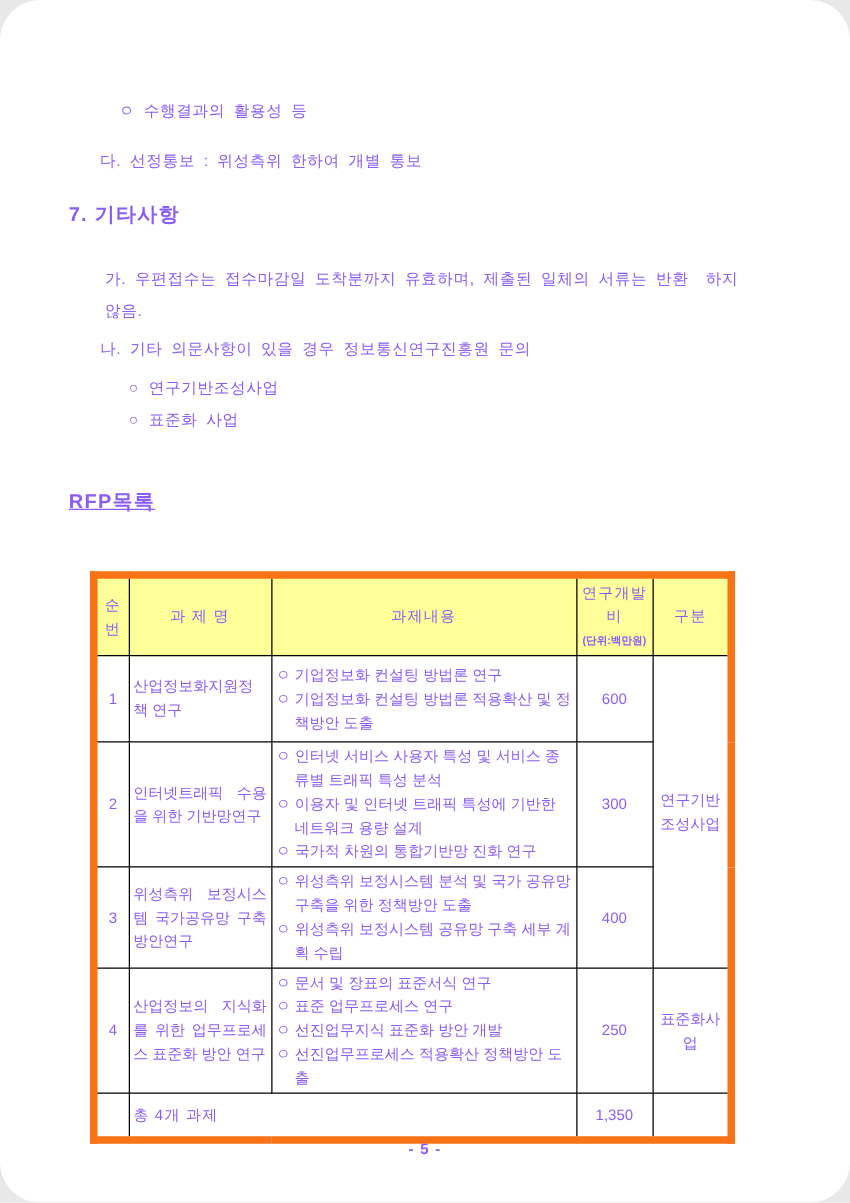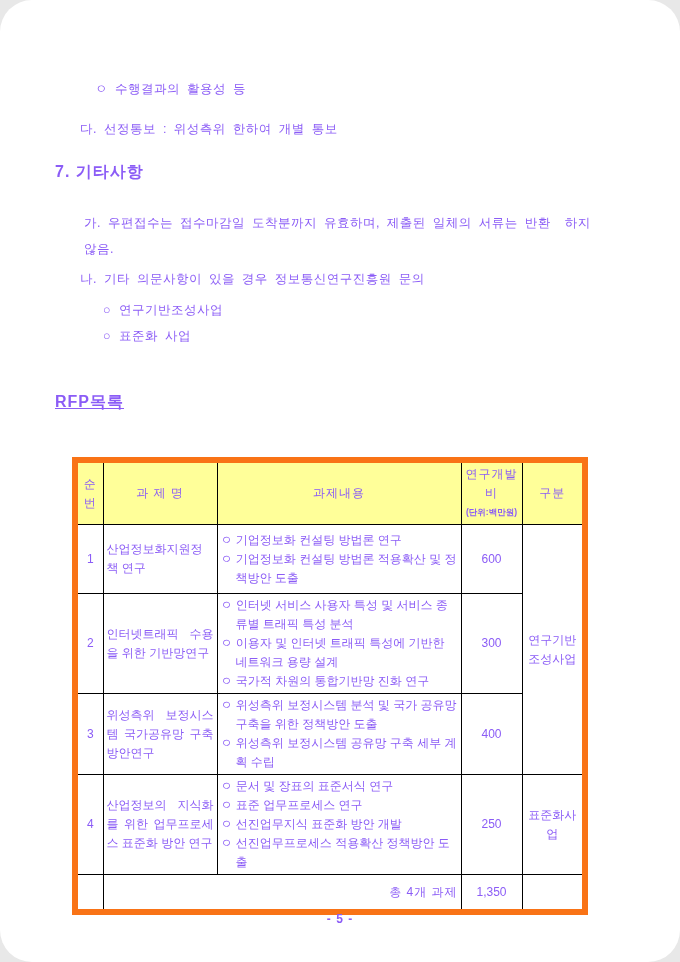--- a/index.html
+++ b/index.html
@@ -63,21 +63,21 @@
   td.c-name{text-align:justify;padding:2px 4px;}
   td.c-content{padding:3px 4px 4px 6px;}
   td.c-budget{text-align:center;margin-left:20px;}
   td.c-cat{text-align:center;line-height:22px;}
   .ci{padding-left:15px;text-indent:-15px;}
   .r1 td{height:64px;}
   .r2 td{height:84px;}
   .r3 td{height:74px;}
   .r4 td{height:84px;}
   .rt td{height:30px;}
-  td.total-label{text-align:right;letter-spacing:1px;}
+  td.total-label{text-align:left;letter-spacing:1px;}
   .footer{left:0;top:912px;width:680px;text-align:center;font-size:12px;letter-spacing:1px;font-weight:bold;}
 </style>
 </head>
 <body>
 
 <div class="page">
 
   <div class="abs body-text bullet-line">ㅇ 수행결과의 활용성 등</div>
 
   <div class="abs body-text da-line">다. 선정통보 : 위성측위 한하여 개별 통보</div>

